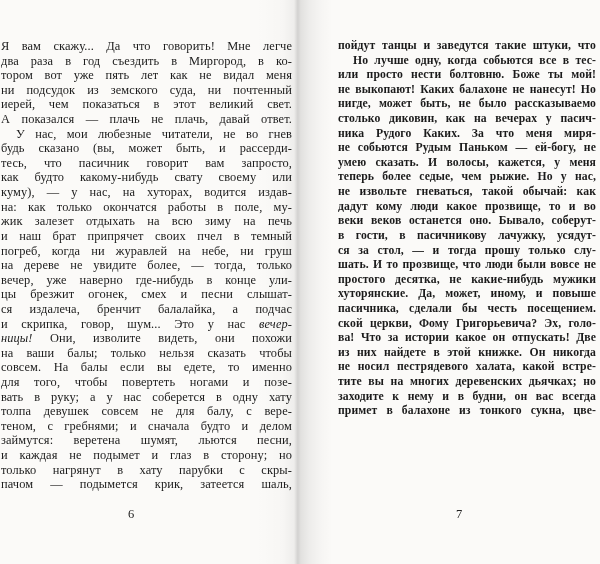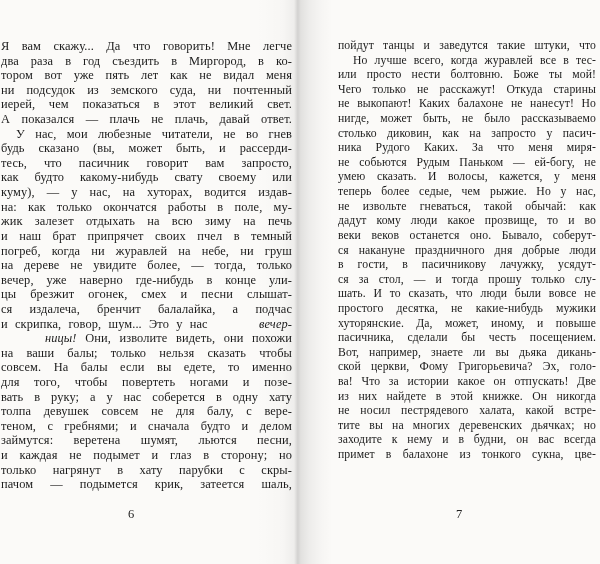--- a/index.html
+++ b/index.html
@@ -41,37 +41,37 @@
     left: 1px;
     width: 291px;
     font-size: 12.4px;
     letter-spacing: 0.1px;
   }
   .page-text.right {
     left: 338px;
     width: 258px;
     font-size: 11.7px;
     letter-spacing: 0.1px;
+    font-weight: bold;
   }
   .line {
     line-height: 14.62px;
     height: 14.62px;
     text-align: justify;
     text-align-last: justify;
     white-space: nowrap;
   }
   .line.end {
     text-align-last: left;
   }
   .line.indent {
     padding-left: 15px;
   }
   .line i {
     font-style: italic;
-    margin-left: 44px;
   }
   .folio {
     position: absolute;
     font-size: 12.5px;
     color: #222;
     text-align: center;
     line-height: 14px;
   }
   .folio.left {
     left: 1px;
@@ -120,41 +120,38 @@
       <div class="line">займутся: веретена шумят, льются песни,</div>
       <div class="line">и каждая не подымет и глаз в сторону; но</div>
       <div class="line">только нагрянут в хату парубки с скры-</div>
       <div class="line">пачом — подымется крик, затеется шаль,</div>
     </div>
 
   <div class="gutter"></div>
 
   <div class="page-text right">
       <div class="line">пойдут танцы и заведутся такие штуки, что</div>
-      <div class="line indent">Но лучше всего, когда журавлей все в тес-</div>
+      <div class="line indent">Но лучше одну, когда собьются все в тес-</div>
       <div class="line">или просто нести болтовню. Боже ты мой!</div>
-      <div class="line">Чего только не расскажут! Откуда старины</div>
       <div class="line">не выкопают! Каких балахоне не нанесут! Но</div>
       <div class="line">нигде, может быть, не было рассказываемо</div>
-      <div class="line">столько диковин, как на запросто у пасич-</div>
+      <div class="line">столько диковин, как на вечерах у пасич-</div>
       <div class="line">ника Рудого Каких. За что меня миря-</div>
       <div class="line">не собьются Рудым Паньком — ей-богу, не</div>
       <div class="line">умею сказать. И волосы, кажется, у меня</div>
       <div class="line">теперь более седые, чем рыжие. Но у нас,</div>
       <div class="line">не извольте гневаться, такой обычай: как</div>
       <div class="line">дадут кому люди какое прозвище, то и во</div>
       <div class="line">веки веков останется оно. Бывало, соберут-</div>
-      <div class="line">ся накануне праздничного дня добрые люди</div>
       <div class="line">в гости, в пасичникову лачужку, усядут-</div>
       <div class="line">ся за стол, — и тогда прошу только слу-</div>
-      <div class="line">шать. И то сказать, что люди были вовсе не</div>
+      <div class="line">шать. И то прозвище, что люди были вовсе не</div>
       <div class="line">простого десятка, не какие-нибудь мужики</div>
       <div class="line">хуторянские. Да, может, иному, и повыше</div>
       <div class="line">пасичника, сделали бы честь посещением.</div>
-      <div class="line">Вот, например, знаете ли вы дьяка дикань-</div>
       <div class="line">ской церкви, Фому Григорьевича? Эх, голо-</div>
       <div class="line">ва! Что за истории какое он отпускать! Две</div>
       <div class="line">из них найдете в этой книжке. Он никогда</div>
       <div class="line">не носил пестрядевого халата, какой встре-</div>
       <div class="line">тите вы на многих деревенских дьячках; но</div>
       <div class="line">заходите к нему и в будни, он вас всегда</div>
       <div class="line">примет в балахоне из тонкого сукна, цве-</div>
     </div>
 
   <div class="folio left">6</div>

